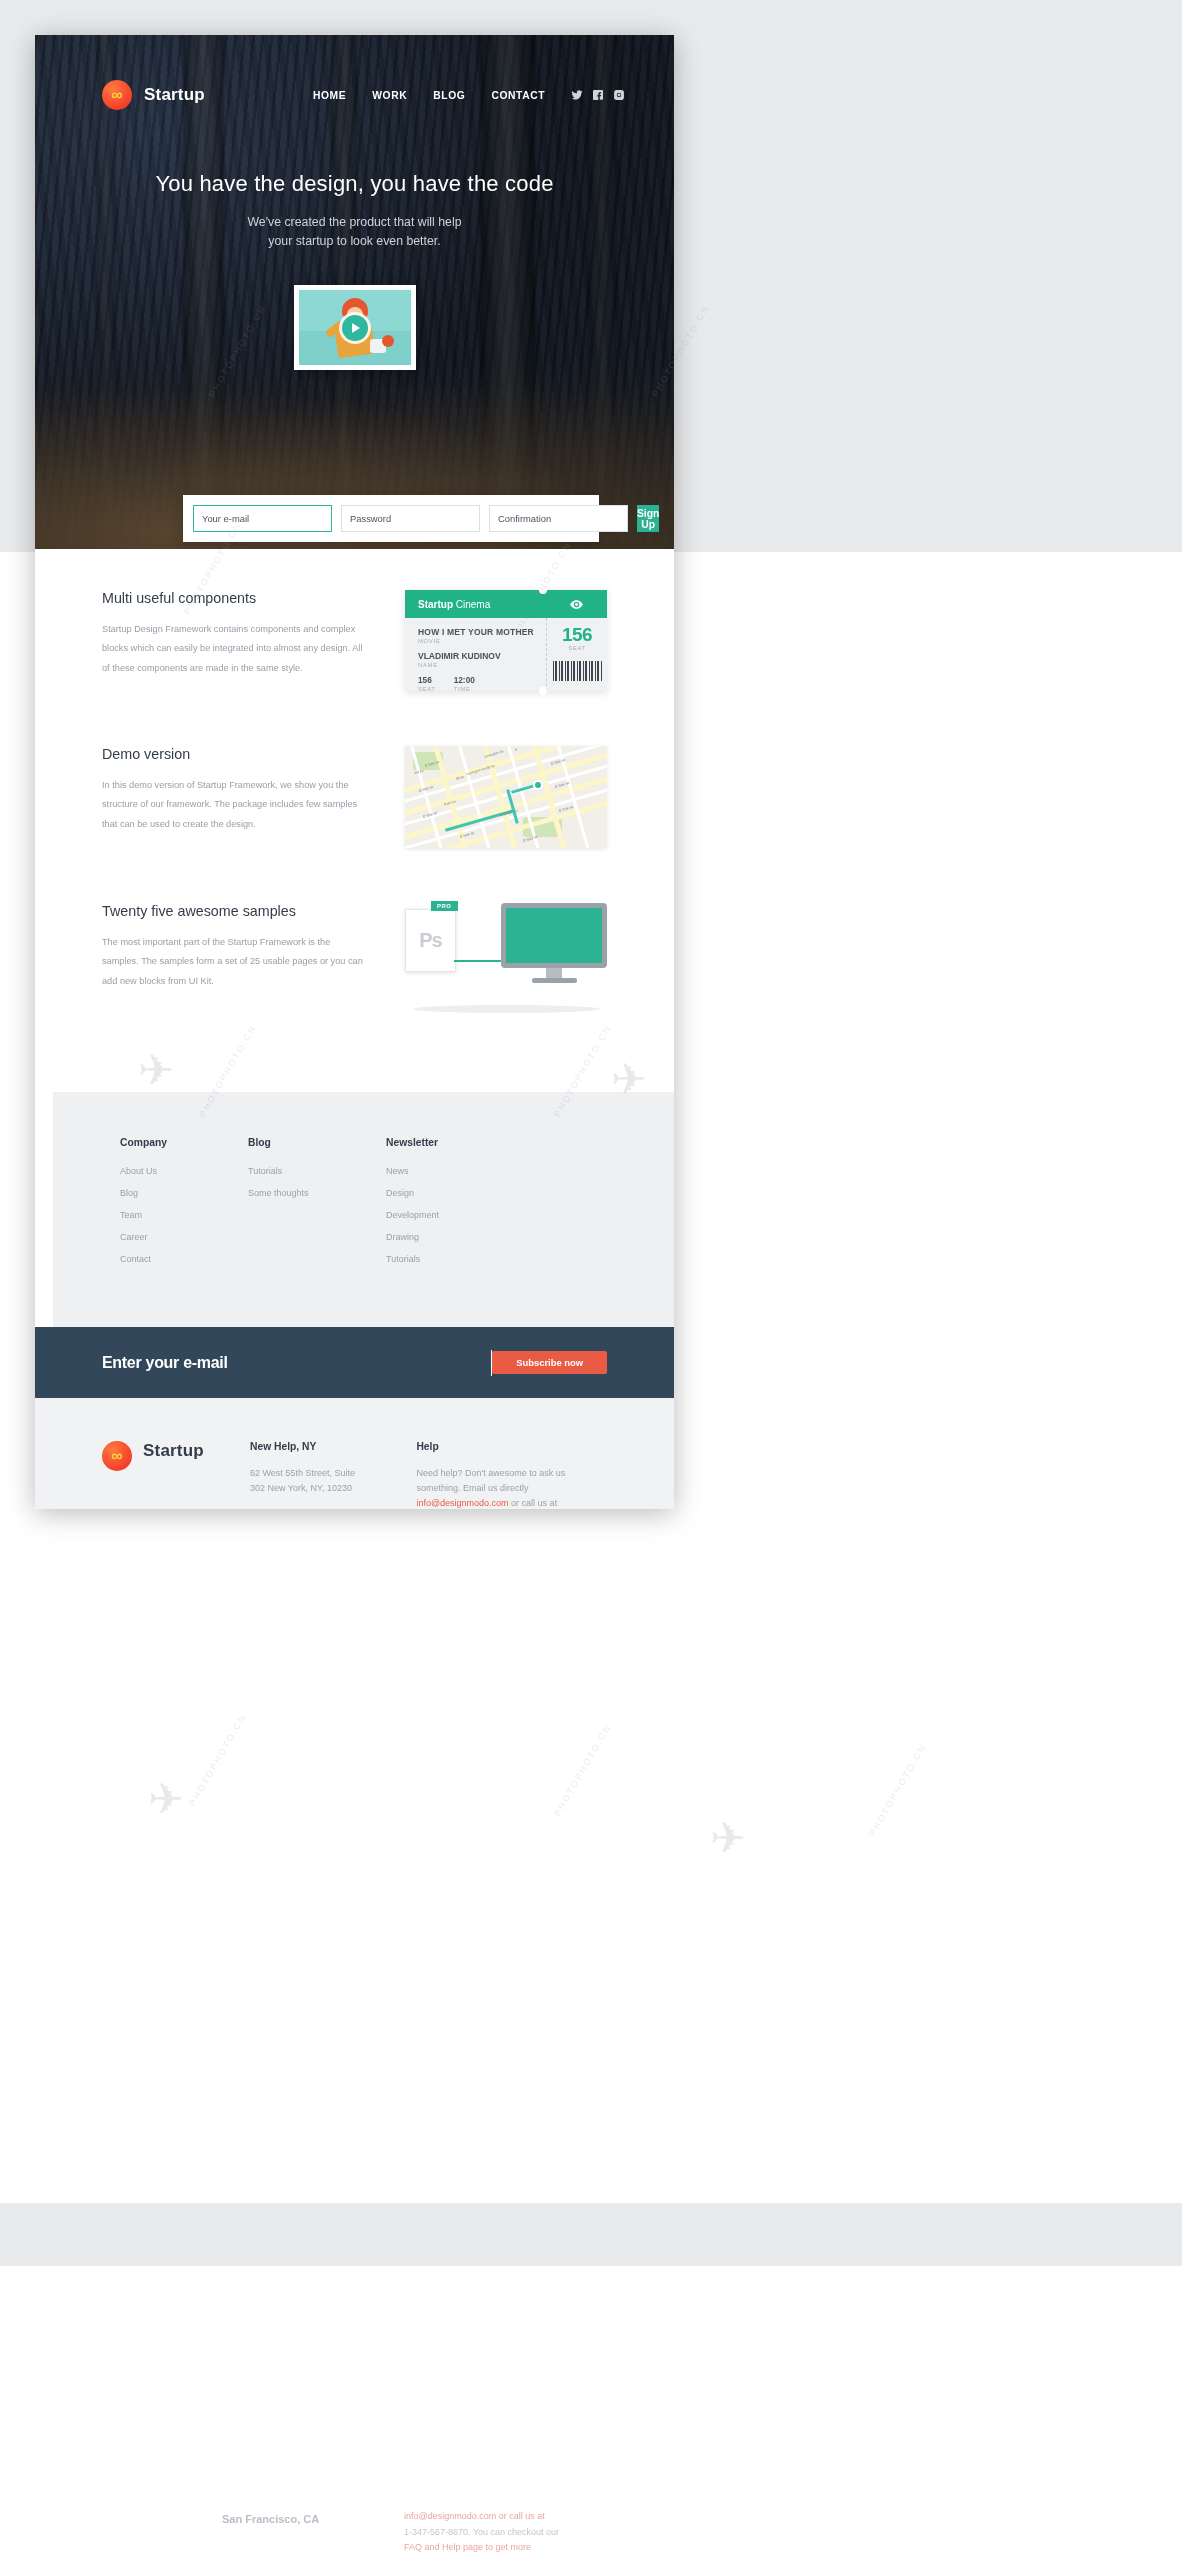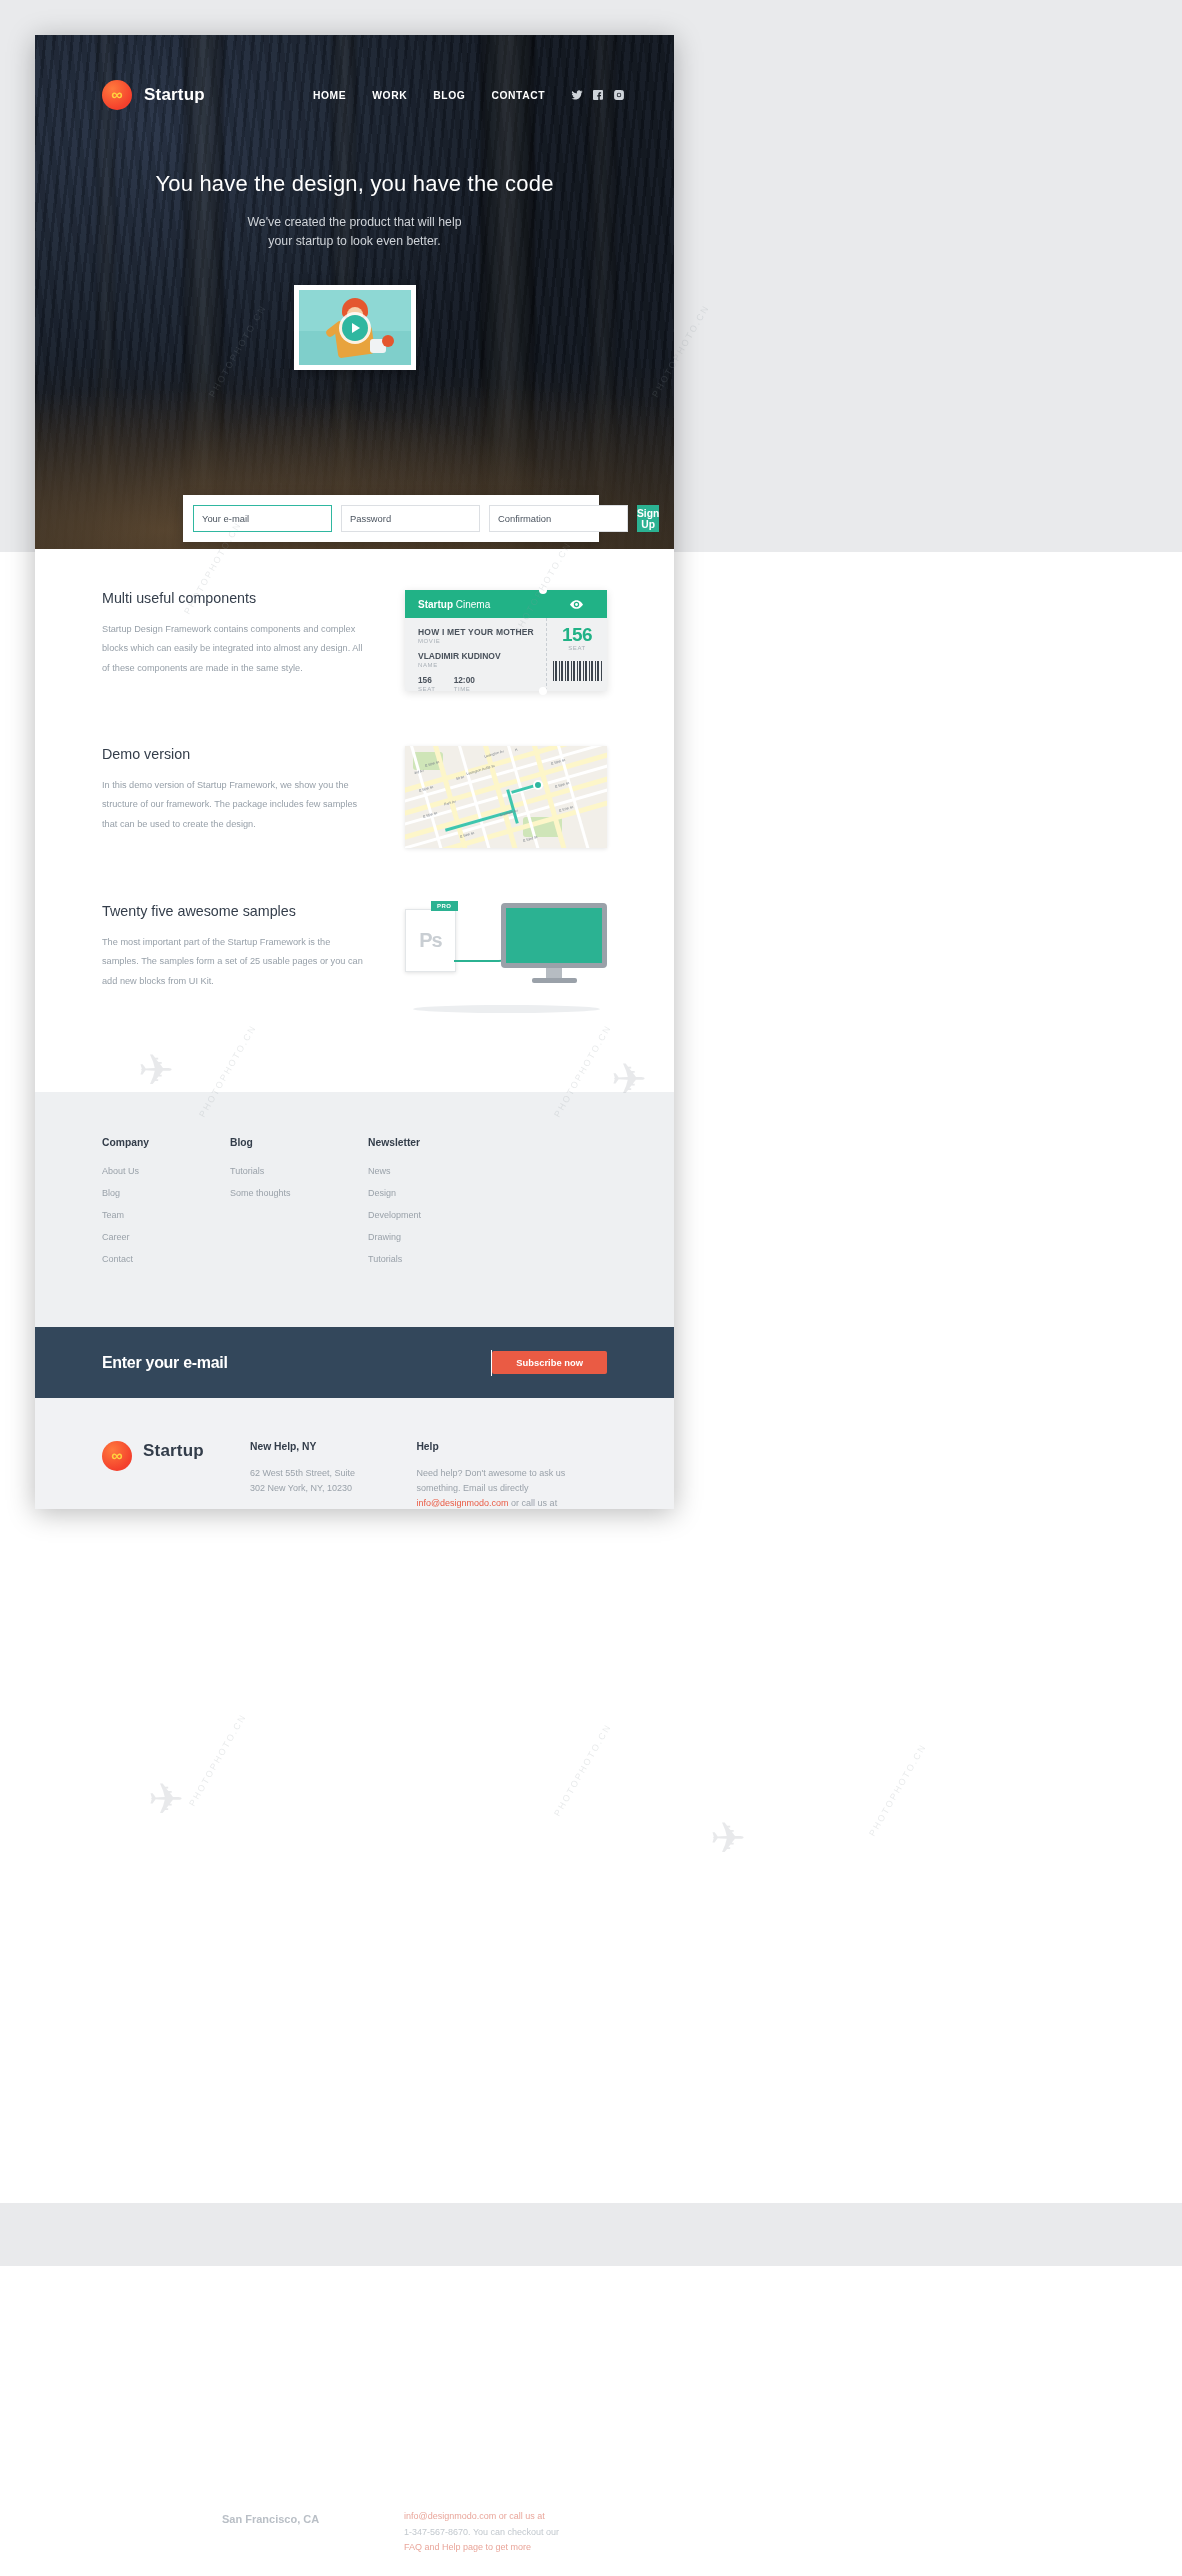--- a/index.html
+++ b/index.html
@@ -168,21 +168,21 @@
   .wire{ position:absolute; left:49px; top:39px; width:61px; height:20px;
     border-bottom:2px solid #2bb292; border-right:2px solid #2bb292;
     border-radius:0 0 16px 0; }
   .monitor{ position:absolute; right:0; top:0; width:106px; }
   .mon-screen{ height:65px; background:#2bb292; border:5px solid #9aa1a9; border-radius:4px; }
   .mon-neck{ width:16px; height:10px; background:#b6bcc2; margin:0 auto; }
   .mon-base{ width:45px; height:5px; background:#9aa1a9; margin:0 auto; border-radius:2px; }
   .shadow-ell{ position:absolute; left:8px; bottom:-2px; width:187px; height:8px; background:#eceef0; border-radius:50%; }
 
   
-  .footlinks{ background:#eef0f2; padding:45px 67px 51px; display:flex; }
+  .footlinks{ background:#eef0f2; padding:45px 67px 51px; display:flex;margin-left:18px; }
   .fcol{ width:128px; }
   .fcol.w2{ width:138px; }
   .fcol-h{ font-size:10.3px; color:#333d4a; font-weight:bold; margin-bottom:18px; }
   .fcol a{ display:block; font-size:9px; color:#9aa2aa; text-decoration:none; margin-bottom:12px; }
 
   
   .newsletter{ background:#33475b; height:71px; display:flex; align-items:center; padding:0 67px; }
   .nl-input{
     background:transparent; border:none; outline:none;
     color:#fff; font-size:16px; font-weight:bold; letter-spacing:-0.3px;

